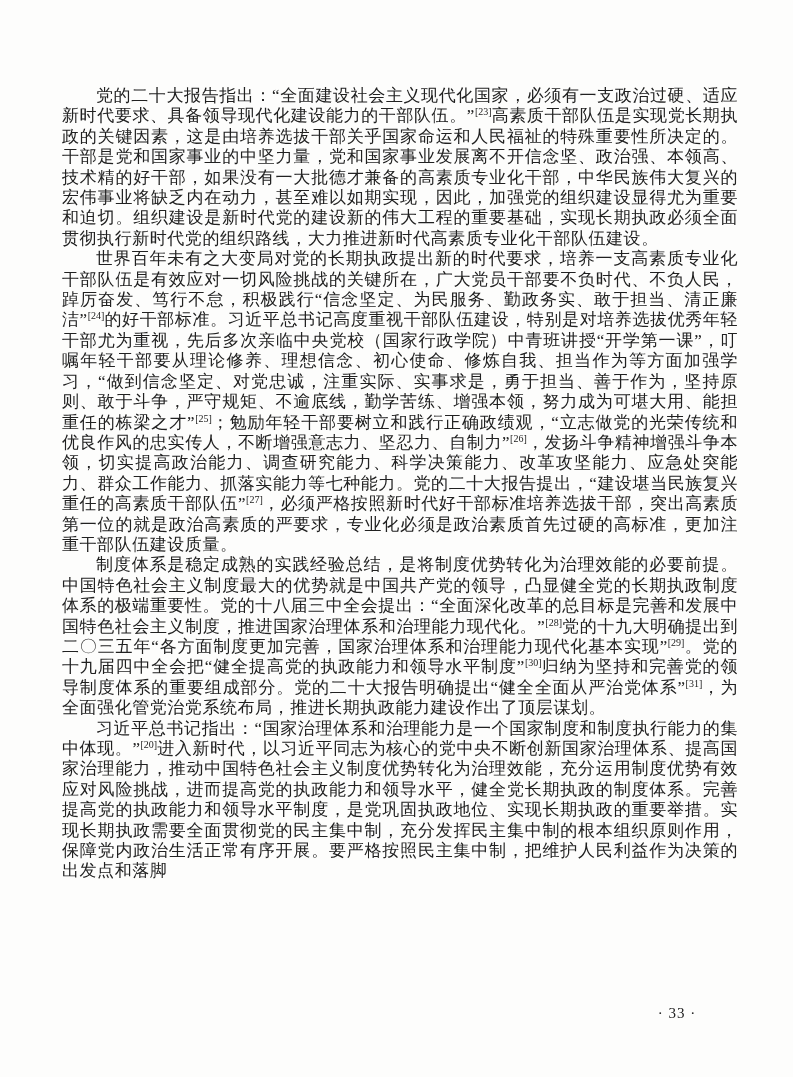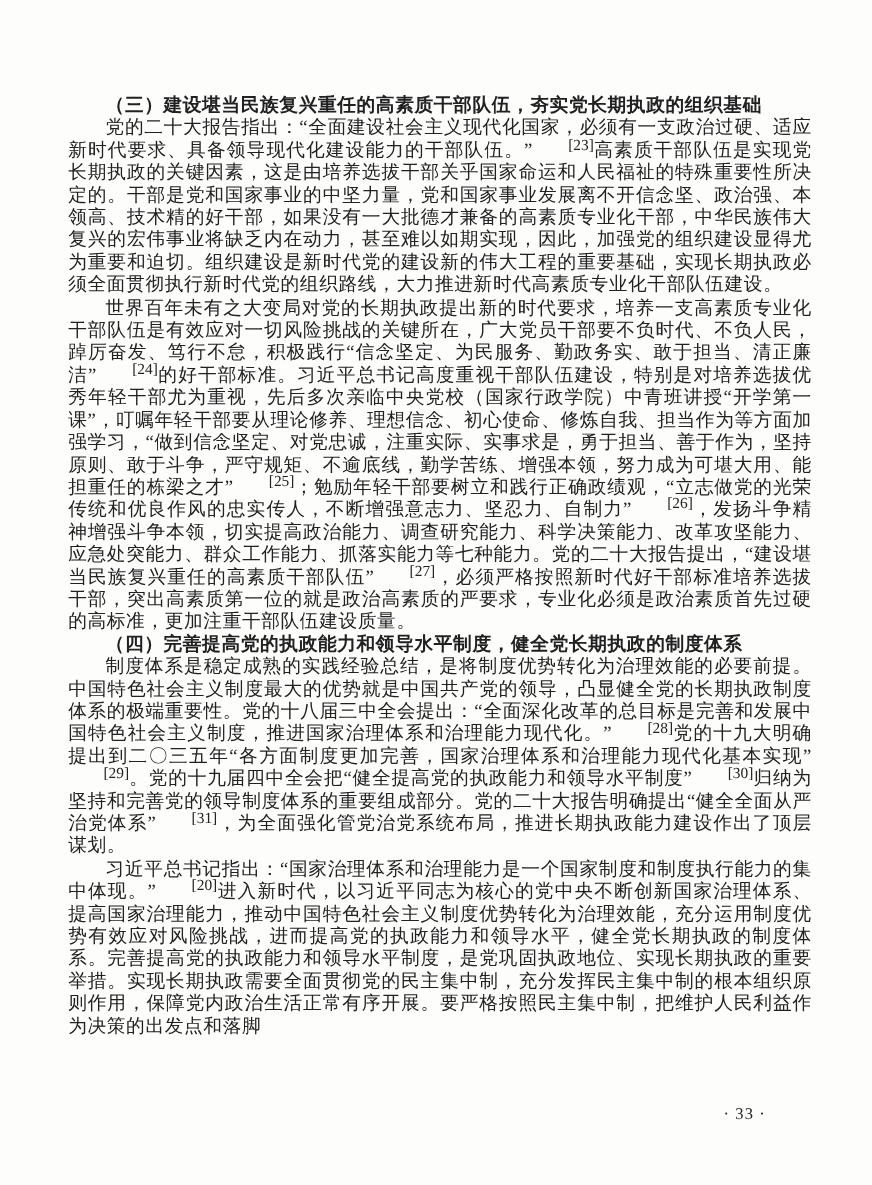--- a/index.html
+++ b/index.html
@@ -31,42 +31,39 @@
     word-break: break-all;
   }
   .para.indent,
   .para.heading {
     text-indent: 2em;
   }
   .para.heading {
     font-weight: bold;
   }
   sup.cite {
-    font-size: 14px;
+    font-size: 10px;
     letter-spacing: 0;
     line-height: 0;
     vertical-align: 6px;
-    margin-left: 32px;
   }
   .page-number {
     position: absolute;
     top: 1005px;
     left: 627px;
     width: 100px;
     text-align: center;
     font-size: 15px;
     letter-spacing: 1px;
     color: #212121;
   }
 </style>
 </head>
 <body>
 
 <main class="text-block">
-    <p class="para heading">（三）建设堪当民族复兴重任的高素质干部队伍，夯实党长期执政的组织基础</p>
     <p class="para indent">党的二十大报告指出：“全面建设社会主义现代化国家，必须有一支政治过硬、适应新时代要求、具备领导现代化建设能力的干部队伍。”<sup class="cite">[23]</sup>高素质干部队伍是实现党长期执政的关键因素，这是由培养选拔干部关乎国家命运和人民福祉的特殊重要性所决定的。干部是党和国家事业的中坚力量，党和国家事业发展离不开信念坚、政治强、本领高、技术精的好干部，如果没有一大批德才兼备的高素质专业化干部，中华民族伟大复兴的宏伟事业将缺乏内在动力，甚至难以如期实现，因此，加强党的组织建设显得尤为重要和迫切。组织建设是新时代党的建设新的伟大工程的重要基础，实现长期执政必须全面贯彻执行新时代党的组织路线，大力推进新时代高素质专业化干部队伍建设。</p>
     <p class="para indent">世界百年未有之大变局对党的长期执政提出新的时代要求，培养一支高素质专业化干部队伍是有效应对一切风险挑战的关键所在，广大党员干部要不负时代、不负人民，踔厉奋发、笃行不怠，积极践行“信念坚定、为民服务、勤政务实、敢于担当、清正廉洁”<sup class="cite">[24]</sup>的好干部标准。习近平总书记高度重视干部队伍建设，特别是对培养选拔优秀年轻干部尤为重视，先后多次亲临中央党校（国家行政学院）中青班讲授“开学第一课”，叮嘱年轻干部要从理论修养、理想信念、初心使命、修炼自我、担当作为等方面加强学习，“做到信念坚定、对党忠诚，注重实际、实事求是，勇于担当、善于作为，坚持原则、敢于斗争，严守规矩、不逾底线，勤学苦练、增强本领，努力成为可堪大用、能担重任的栋梁之才”<sup class="cite">[25]</sup>；勉励年轻干部要树立和践行正确政绩观，“立志做党的光荣传统和优良作风的忠实传人，不断增强意志力、坚忍力、自制力”<sup class="cite">[26]</sup>，发扬斗争精神增强斗争本领，切实提高政治能力、调查研究能力、科学决策能力、改革攻坚能力、应急处突能力、群众工作能力、抓落实能力等七种能力。党的二十大报告提出，“建设堪当民族复兴重任的高素质干部队伍”<sup class="cite">[27]</sup>，必须严格按照新时代好干部标准培养选拔干部，突出高素质第一位的就是政治高素质的严要求，专业化必须是政治素质首先过硬的高标准，更加注重干部队伍建设质量。</p>
-    <p class="para heading">（四）完善提高党的执政能力和领导水平制度，健全党长期执政的制度体系</p>
     <p class="para indent">制度体系是稳定成熟的实践经验总结，是将制度优势转化为治理效能的必要前提。中国特色社会主义制度最大的优势就是中国共产党的领导，凸显健全党的长期执政制度体系的极端重要性。党的十八届三中全会提出：“全面深化改革的总目标是完善和发展中国特色社会主义制度，推进国家治理体系和治理能力现代化。”<sup class="cite">[28]</sup>党的十九大明确提出到二〇三五年“各方面制度更加完善，国家治理体系和治理能力现代化基本实现”<sup class="cite">[29]</sup>。党的十九届四中全会把“健全提高党的执政能力和领导水平制度”<sup class="cite">[30]</sup>归纳为坚持和完善党的领导制度体系的重要组成部分。党的二十大报告明确提出“健全全面从严治党体系”<sup class="cite">[31]</sup>，为全面强化管党治党系统布局，推进长期执政能力建设作出了顶层谋划。</p>
     <p class="para indent">习近平总书记指出：“国家治理体系和治理能力是一个国家制度和制度执行能力的集中体现。”<sup class="cite">[20]</sup>进入新时代，以习近平同志为核心的党中央不断创新国家治理体系、提高国家治理能力，推动中国特色社会主义制度优势转化为治理效能，充分运用制度优势有效应对风险挑战，进而提高党的执政能力和领导水平，健全党长期执政的制度体系。完善提高党的执政能力和领导水平制度，是党巩固执政地位、实现长期执政的重要举措。实现长期执政需要全面贯彻党的民主集中制，充分发挥民主集中制的根本组织原则作用，保障党内政治生活正常有序开展。要严格按照民主集中制，把维护人民利益作为决策的出发点和落脚</p>
   </main>
 
 <div class="page-number">· 33 ·</div>
 
 </body></html>

